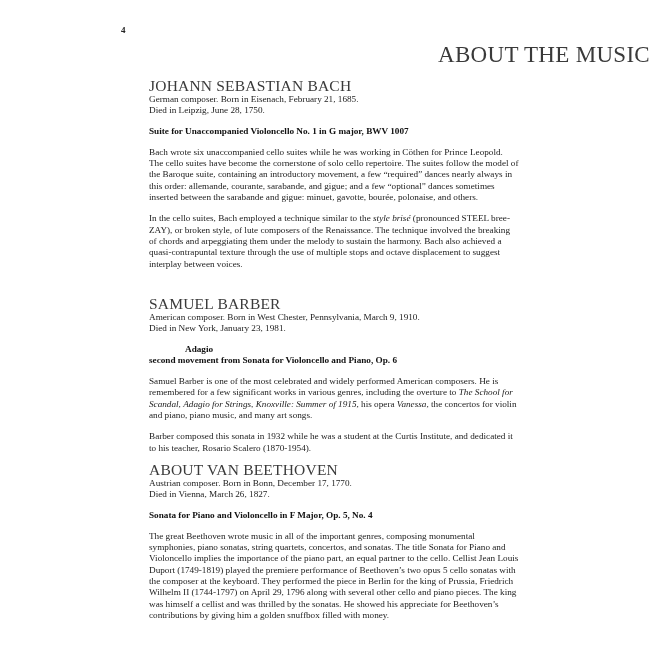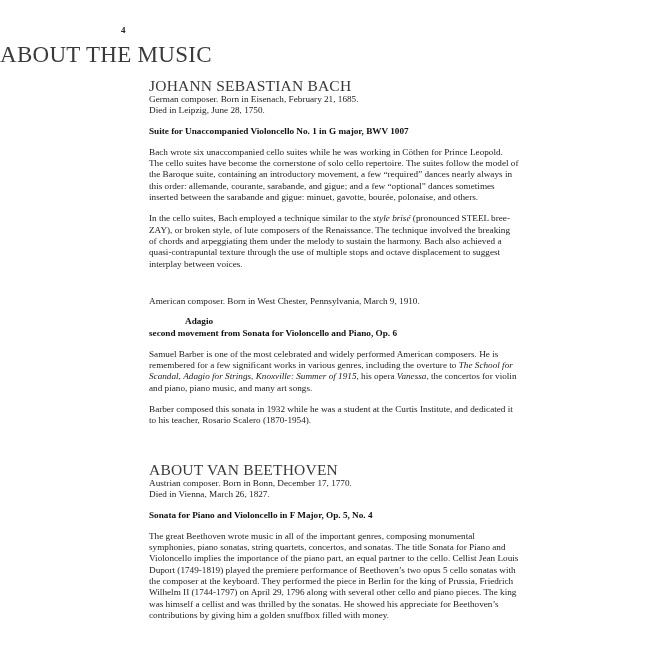--- a/index.html
+++ b/index.html
@@ -21,21 +21,21 @@
       top: 25px;
       font-size: 9px;
       font-weight: bold;
       color: #222;
     }
     .page-title {
       position: absolute;
       left: 0;
       width: 650px;
       top: 42px;
-      text-align: left;
+      text-align: right;
       font-size: 23px;
       letter-spacing: 0.3px;
       color: #3a3a3a;
       font-weight: normal;
       margin: 0;
     }
     .section {
       position: absolute;
       left: 149px;
       width: 370px;
@@ -78,21 +78,23 @@
 <div class="section" style="top:78px;">
   <h2 class="composer-name">JOHANN SEBASTIAN BACH</h2>
   <p class="bio">German composer. Born in Eisenach, February 21, 1685.</p>
   <p class="bio">Died in Leipzig, June 28, 1750.</p>
   <p class="work-title" style="margin-top:9px;">Suite for Unaccompanied Violoncello No. 1 in G major, BWV 1007</p>
   <p class="para" style="margin-top:10px;">Bach wrote six unaccompanied cello suites while he was working in Cöthen for Prince Leopold. The cello suites have become the cornerstone of solo cello repertoire. The suites follow the model of the Baroque suite, containing an introductory movement, a few “required” dances nearly always in this order: allemande, courante, sarabande, and gigue; and a few “optional” dances sometimes inserted between the sarabande and gigue: minuet, gavotte, bourée, polonaise, and others.</p>
   <p class="para" style="margin-top:10px;"><span>In the cello suites, Bach employed a technique similar to the </span><i>style brisé</i><span> (pronounced STEEL bree-ZAY), or broken style, of lute composers of the Renaissance. The technique involved the breaking of chords and arpeggiating them under the melody to sustain the harmony. Bach also achieved a quasi-contrapuntal texture through the use of multiple stops and octave displacement to suggest interplay between voices.</span></p>
 </div>
 
 <div class="section" style="top:296px;">
+  <h2 class="composer-name">SAMUEL BARBER</h2>
   <p class="bio">American composer. Born in West Chester, Pennsylvania, March 9, 1910.</p>
+  <p class="bio">Died in New York, January 23, 1981.</p>
   <p class="work-title" style="margin-top:9px;margin-left:36px;">Adagio</p>
   <p class="work-title">second movement from Sonata for Violoncello and Piano, Op. 6</p>
   <p class="para" style="margin-top:10px;"><span>Samuel Barber is one of the most celebrated and widely performed American composers. He is remembered for a few significant works in various genres, including the overture to </span><i>The School for Scandal</i><span>, </span><i>Adagio for Strings</i><span>, </span><i>Knoxville: Summer of 1915</i><span>, his opera </span><i>Vanessa</i><span>, the concertos for violin and piano, piano music, and many art songs.</span></p>
   <p class="para" style="margin-top:10px;">Barber composed this sonata in 1932 while he was a student at the Curtis Institute, and dedicated it to his teacher, Rosario Scalero (1870-1954).</p>
 </div>
 
 <div class="section" style="top:462px;">
   <h2 class="composer-name">ABOUT VAN BEETHOVEN</h2>
   <p class="bio">Austrian composer. Born in Bonn, December 17, 1770.</p>
   <p class="bio">Died in Vienna, March 26, 1827.</p>

